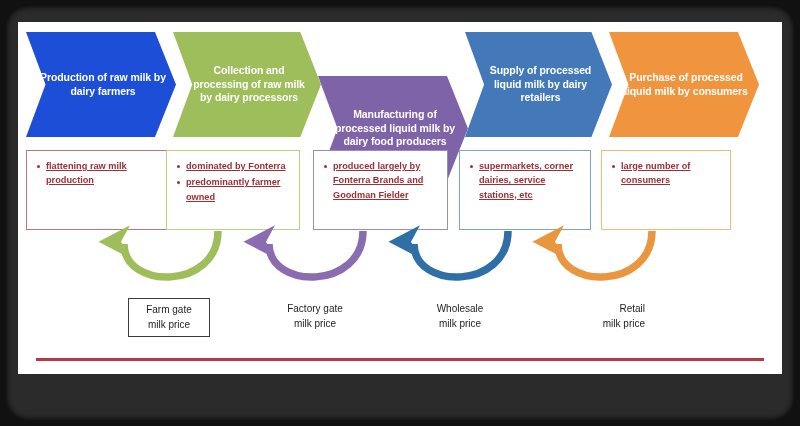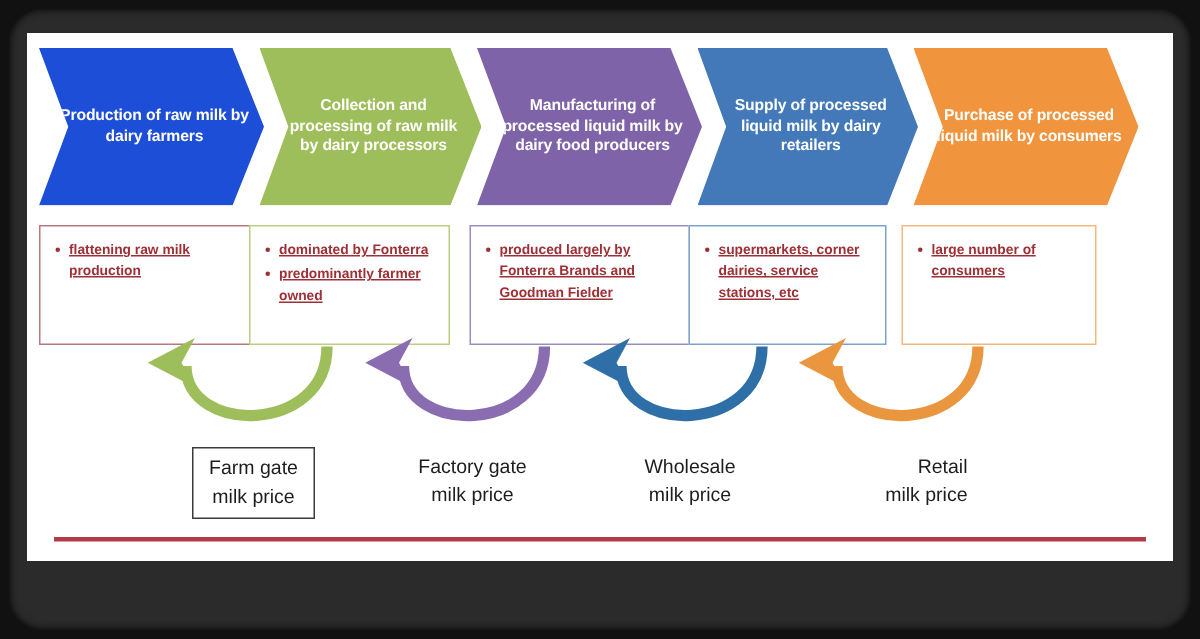--- a/index.html
+++ b/index.html
@@ -45,21 +45,21 @@
     color:#9e2f35;
   }
   .bbox li .u{ text-decoration:underline; }
   .bbox li:before{
     content:"";position:absolute;left:2px;top:5.5px;
     width:3px;height:3px;border-radius:50%;background:#9e2f35;
   }
   
   .price{
     position:absolute;top:276px;
-    text-align:center;font-size:13px;line-height:1.45;
+    text-align:center;font-size:10px;line-height:1.45;
     color:#1d1d1d;box-sizing:border-box;padding:4px 2px;
   }
   .price.boxed{ border:1.4px solid #3b3b3b;background:#fff; }
   
   #arrows{position:absolute;left:0;top:0;width:764px;height:352px;}
   
   #rule{
     position:absolute;left:18px;top:336px;width:728px;height:3px;
     background:#b33a46;
   }
@@ -71,21 +71,21 @@
   <div id="bezel"></div>
 
   <div id="page">
 
     <div class="chev" style="left:8px;width:150px;background:#1d4ed8;">
       <span>Production of raw milk by dairy farmers</span>
     </div>
     <div class="chev" style="left:155px;width:148px;background:#9dbe5a;">
       <span>Collection and processing of raw milk by dairy processors</span>
     </div>
-    <div class="chev" style="left:300px;width:150px;background:#7f63a8;">
+    <div class="chev" style="left:300px;width:150px;background:#7f63a8;margin-top:44px;">
       <span>Manufacturing of processed liquid milk by dairy food producers</span>
     </div>
     <div class="chev" style="left:447px;width:147px;background:#4379b8;">
       <span>Supply of processed liquid milk by dairy retailers</span>
     </div>
     <div class="chev" style="left:591px;width:150px;background:#f0943d;">
       <span>Purchase of processed liquid milk by consumers</span>
     </div>
 
     <div class="bbox" style="left:8px;width:145px;border-color:#b7797d;">
@@ -94,21 +94,21 @@
       </ul>
     </div>
 
     <div class="bbox" style="left:148px;width:134px;border-color:#b9cf82;">
       <ul>
         <li><span class="u">dominated by Fonterra</span></li>
         <li><span class="u">predominantly farmer owned</span></li>
       </ul>
     </div>
 
-    <div class="bbox" style="left:295px;width:147px;border-color:#9a8cbb;">
+    <div class="bbox" style="left:295px;width:135px;border-color:#9a8cbb;">
       <ul>
         <li><span class="u">produced largely by Fonterra Brands and Goodman Fielder</span></li>
       </ul>
     </div>
 
     <div class="bbox" style="left:583px;width:130px;border-color:#f3b87c;">
       <ul>
         <li><span class="u">large number of consumers</span></li>
       </ul>
     </div>

